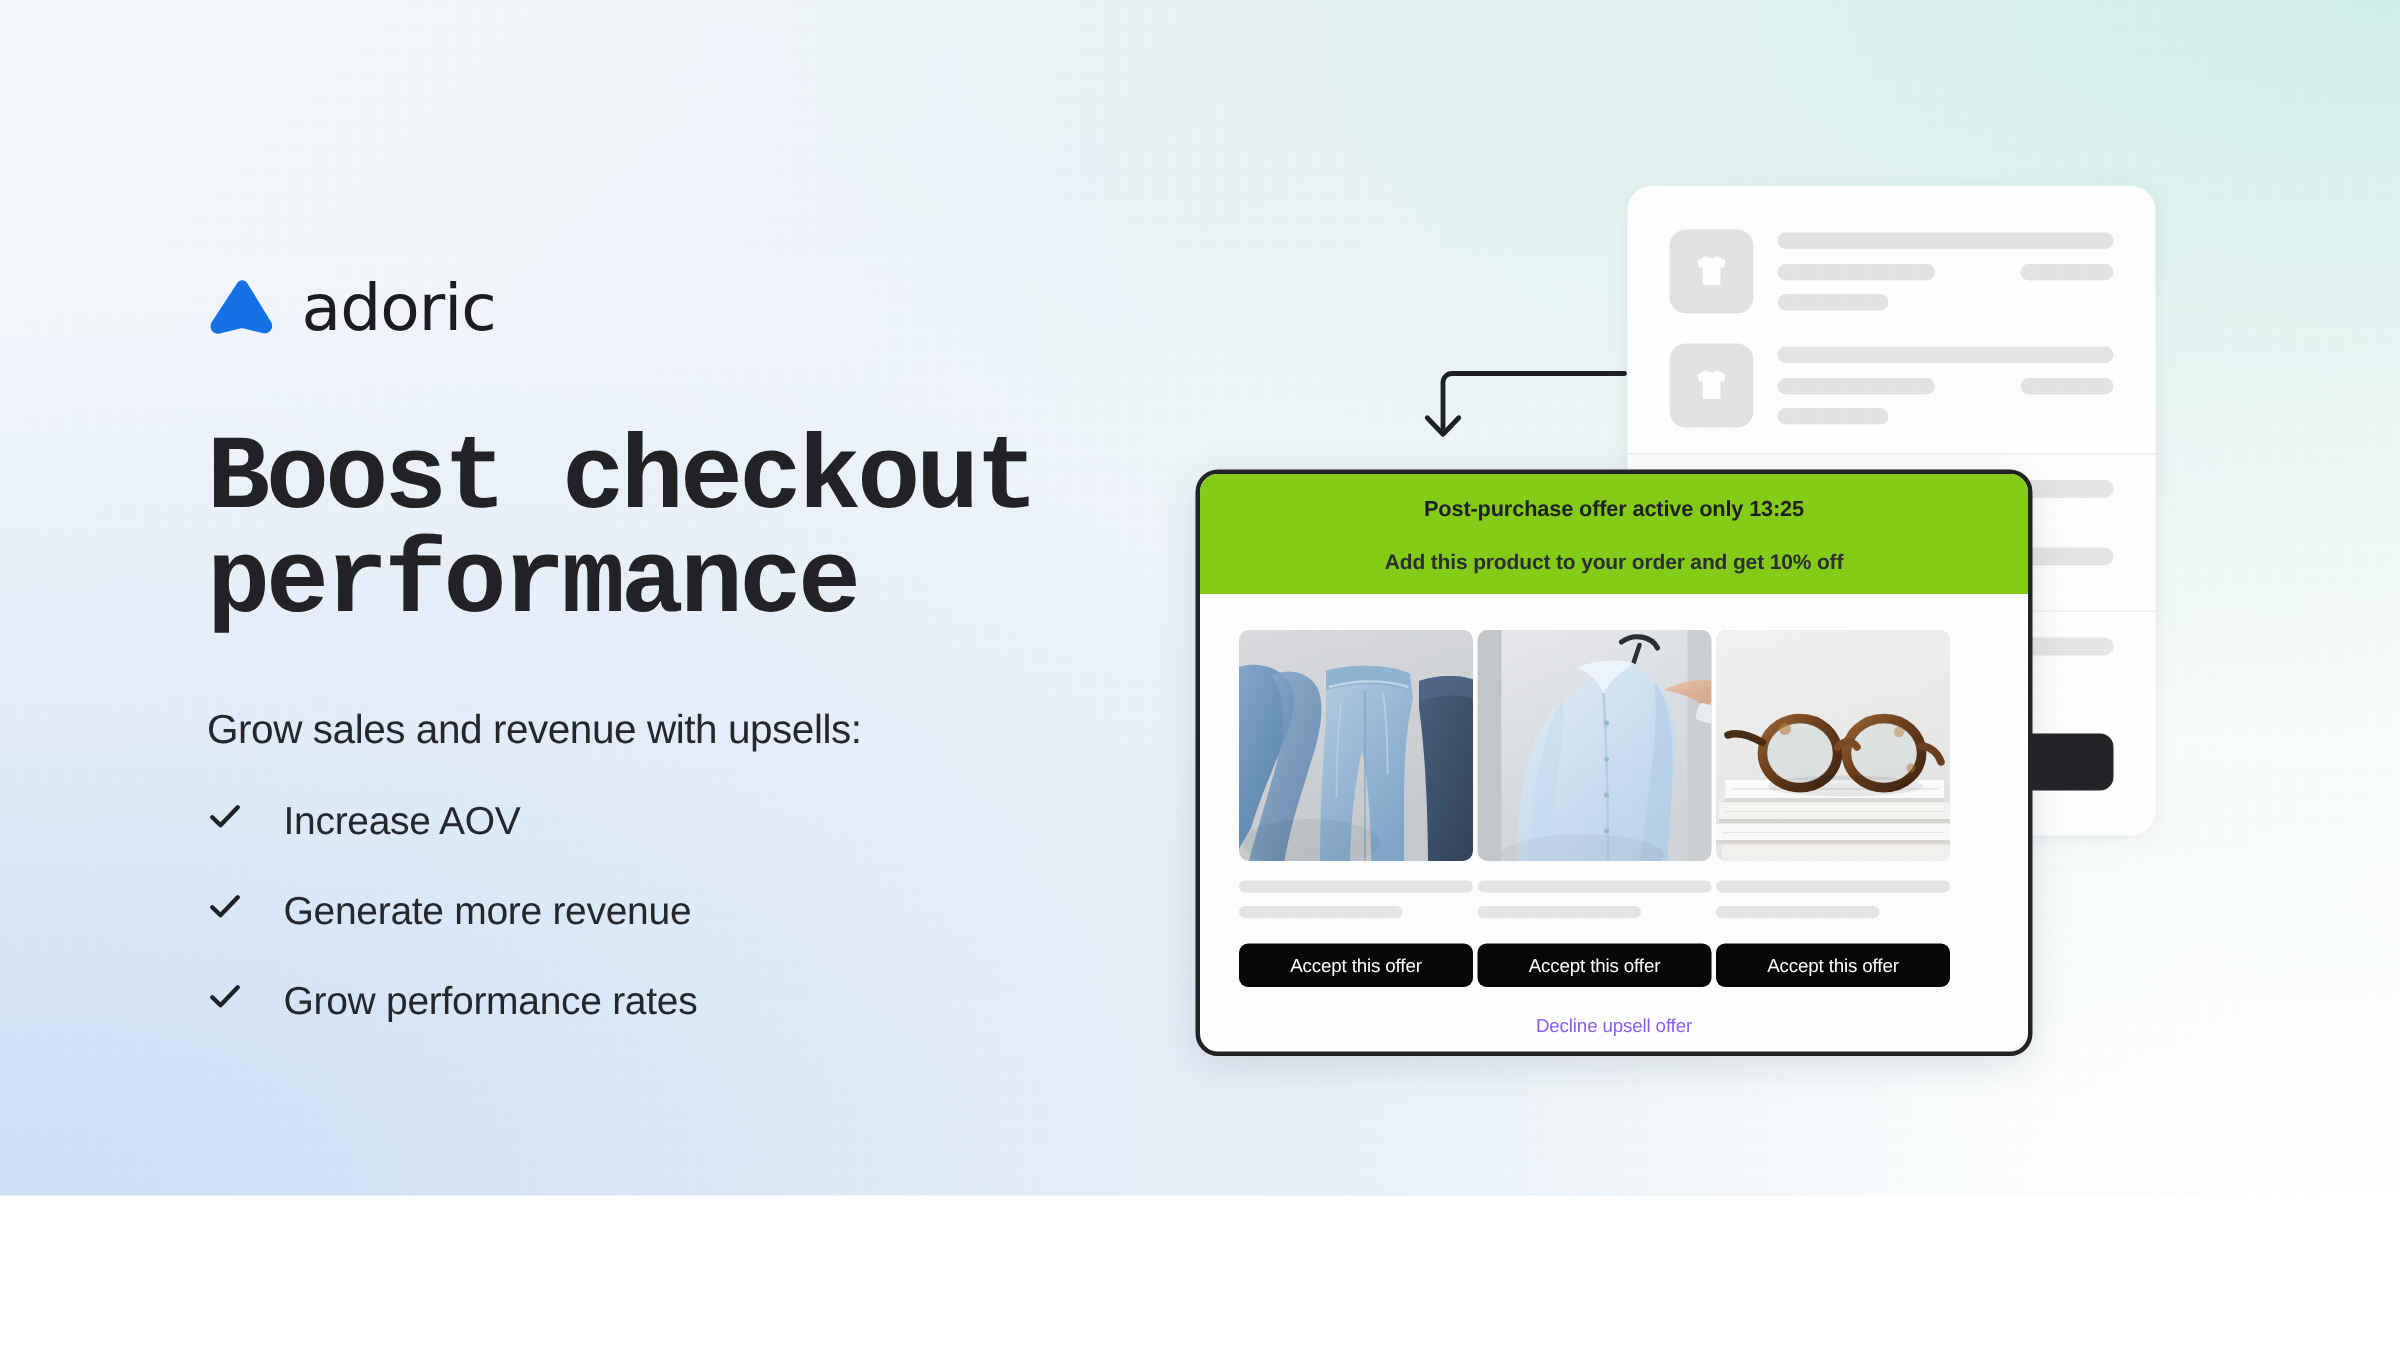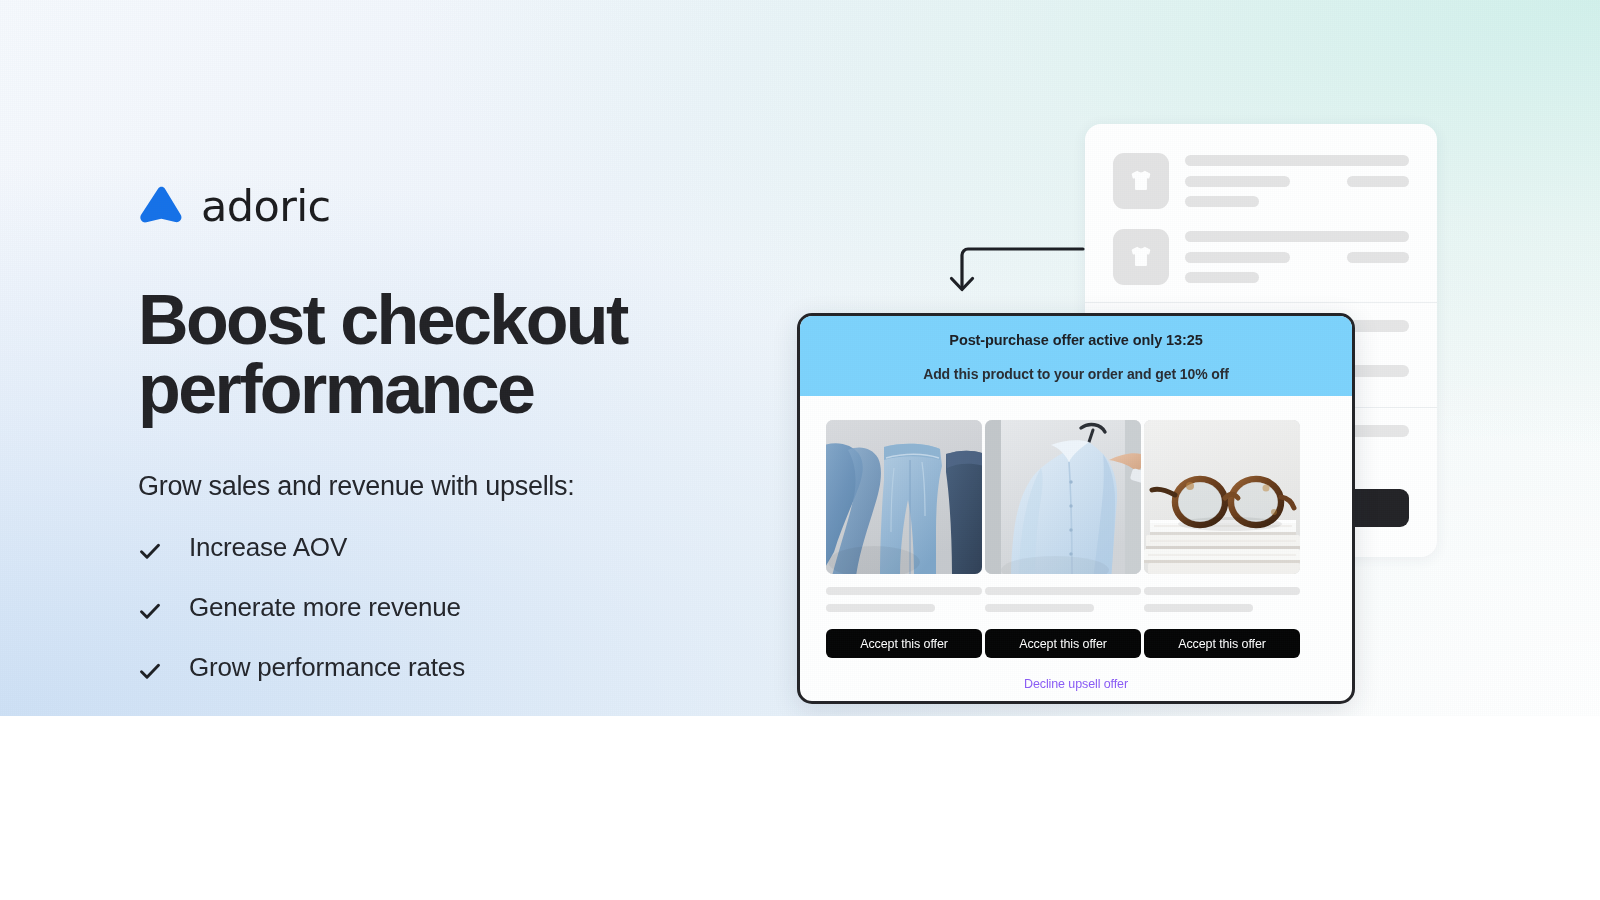--- a/index.html
+++ b/index.html
@@ -10,21 +10,21 @@
     width: 1600px;
     height: 900px;
     overflow: hidden;
     font-family: "Liberation Sans", sans-serif;
     background: #ffffff;
   }
 
   #stage {
     position: relative;
     width: 1600px;
-    height: 716px;
+    height: 797px;
     overflow: hidden;
     background:
       radial-gradient(120% 100% at 100% 0%, rgba(208,240,234,0.95) 0%, rgba(222,243,239,0.55) 32%, rgba(255,255,255,0) 62%),
       radial-gradient(120% 110% at 0% 100%, rgba(205,224,245,0.98) 0%, rgba(219,232,248,0.60) 38%, rgba(255,255,255,0) 70%),
       radial-gradient(90% 90% at 100% 100%, rgba(255,255,255,0.95) 0%, rgba(255,255,255,0) 55%),
       linear-gradient(135deg, #f6f9fd 0%, #eef4fb 35%, #f3f9f9 70%, #fbfdfd 100%);
   }
   
   #grain {
     position: absolute;
@@ -59,40 +59,40 @@
     font-family: "DejaVu Sans", sans-serif;
   }
 
   #headline {
     margin-top: 52px;
     font-size: 70px;
     line-height: 0.99;
     font-weight: 700;
     letter-spacing: -2.6px;
     color: #222225;
-    font-family: Liberation Sans, sans-serif;
+    font-family: Liberation Mono, monospace;
     max-width: 600px;
   }
 
   #subhead {
     margin-top: 36px;
     font-size: 27px;
     font-weight: 400;
     color: #24262b;
     letter-spacing: -0.3px;
   }
 
   #benefit-list {
     margin-top: 30px;
     list-style: none;
     padding: 0;
   }
   .benefit-item {
     display: flex;
-    align-items: flex-end;
+    align-items: flex-start;
     gap: 27px;
     margin-bottom: 29px;
   }
   .check-icon {
     width: 24px;
     height: 24px;
     flex: 0 0 24px;
     display: block;
     color: #1e2024;
   }
@@ -190,21 +190,21 @@
     width: 558px;
     height: 391px;
     background: #ffffff;
     border: 3px solid #232326;
     border-radius: 15px;
     box-shadow: 0 6px 26px rgba(30,45,70,0.13);
     overflow: hidden;
     box-sizing: border-box;
   }
   #offer-banner {
-    background: #7dd3fc;
+    background: #84cc16;
     padding: 16px 20px 14px 20px;
     text-align: center;
   }
   #offer-title {
     font-size: 14.5px;
     font-weight: 700;
     color: #1d1f24;
     letter-spacing: -0.1px;
   }
   #offer-sub {

